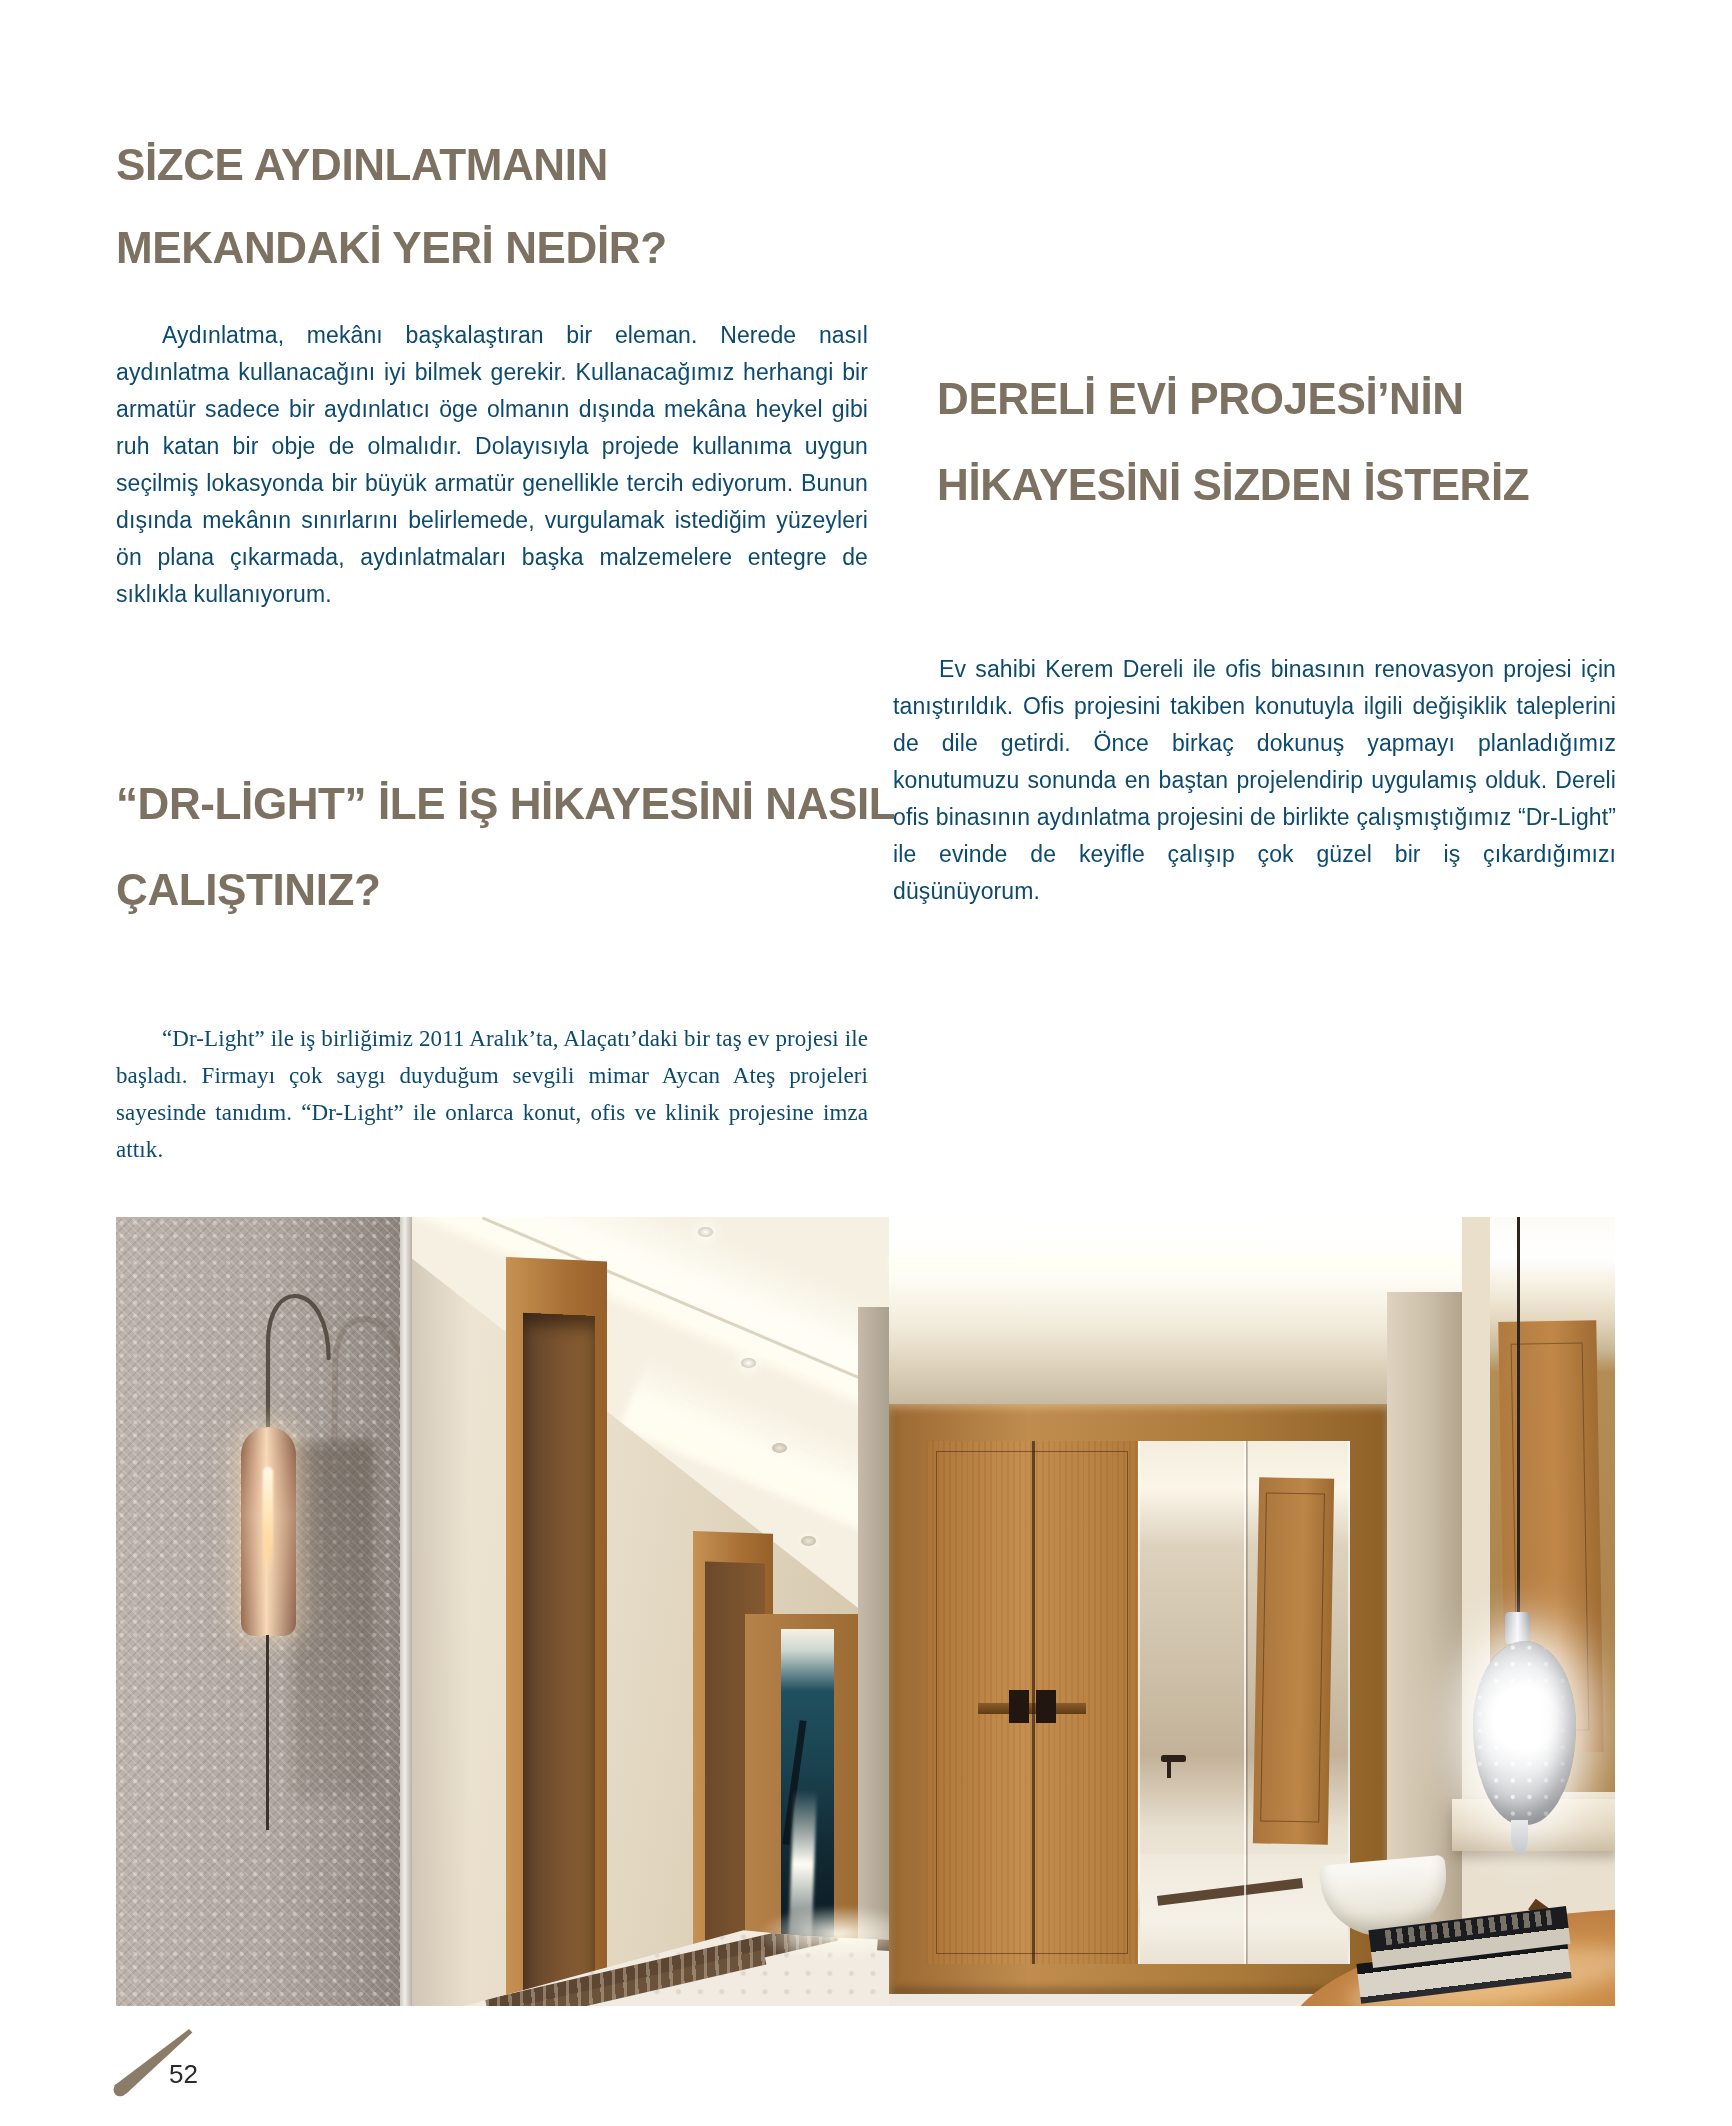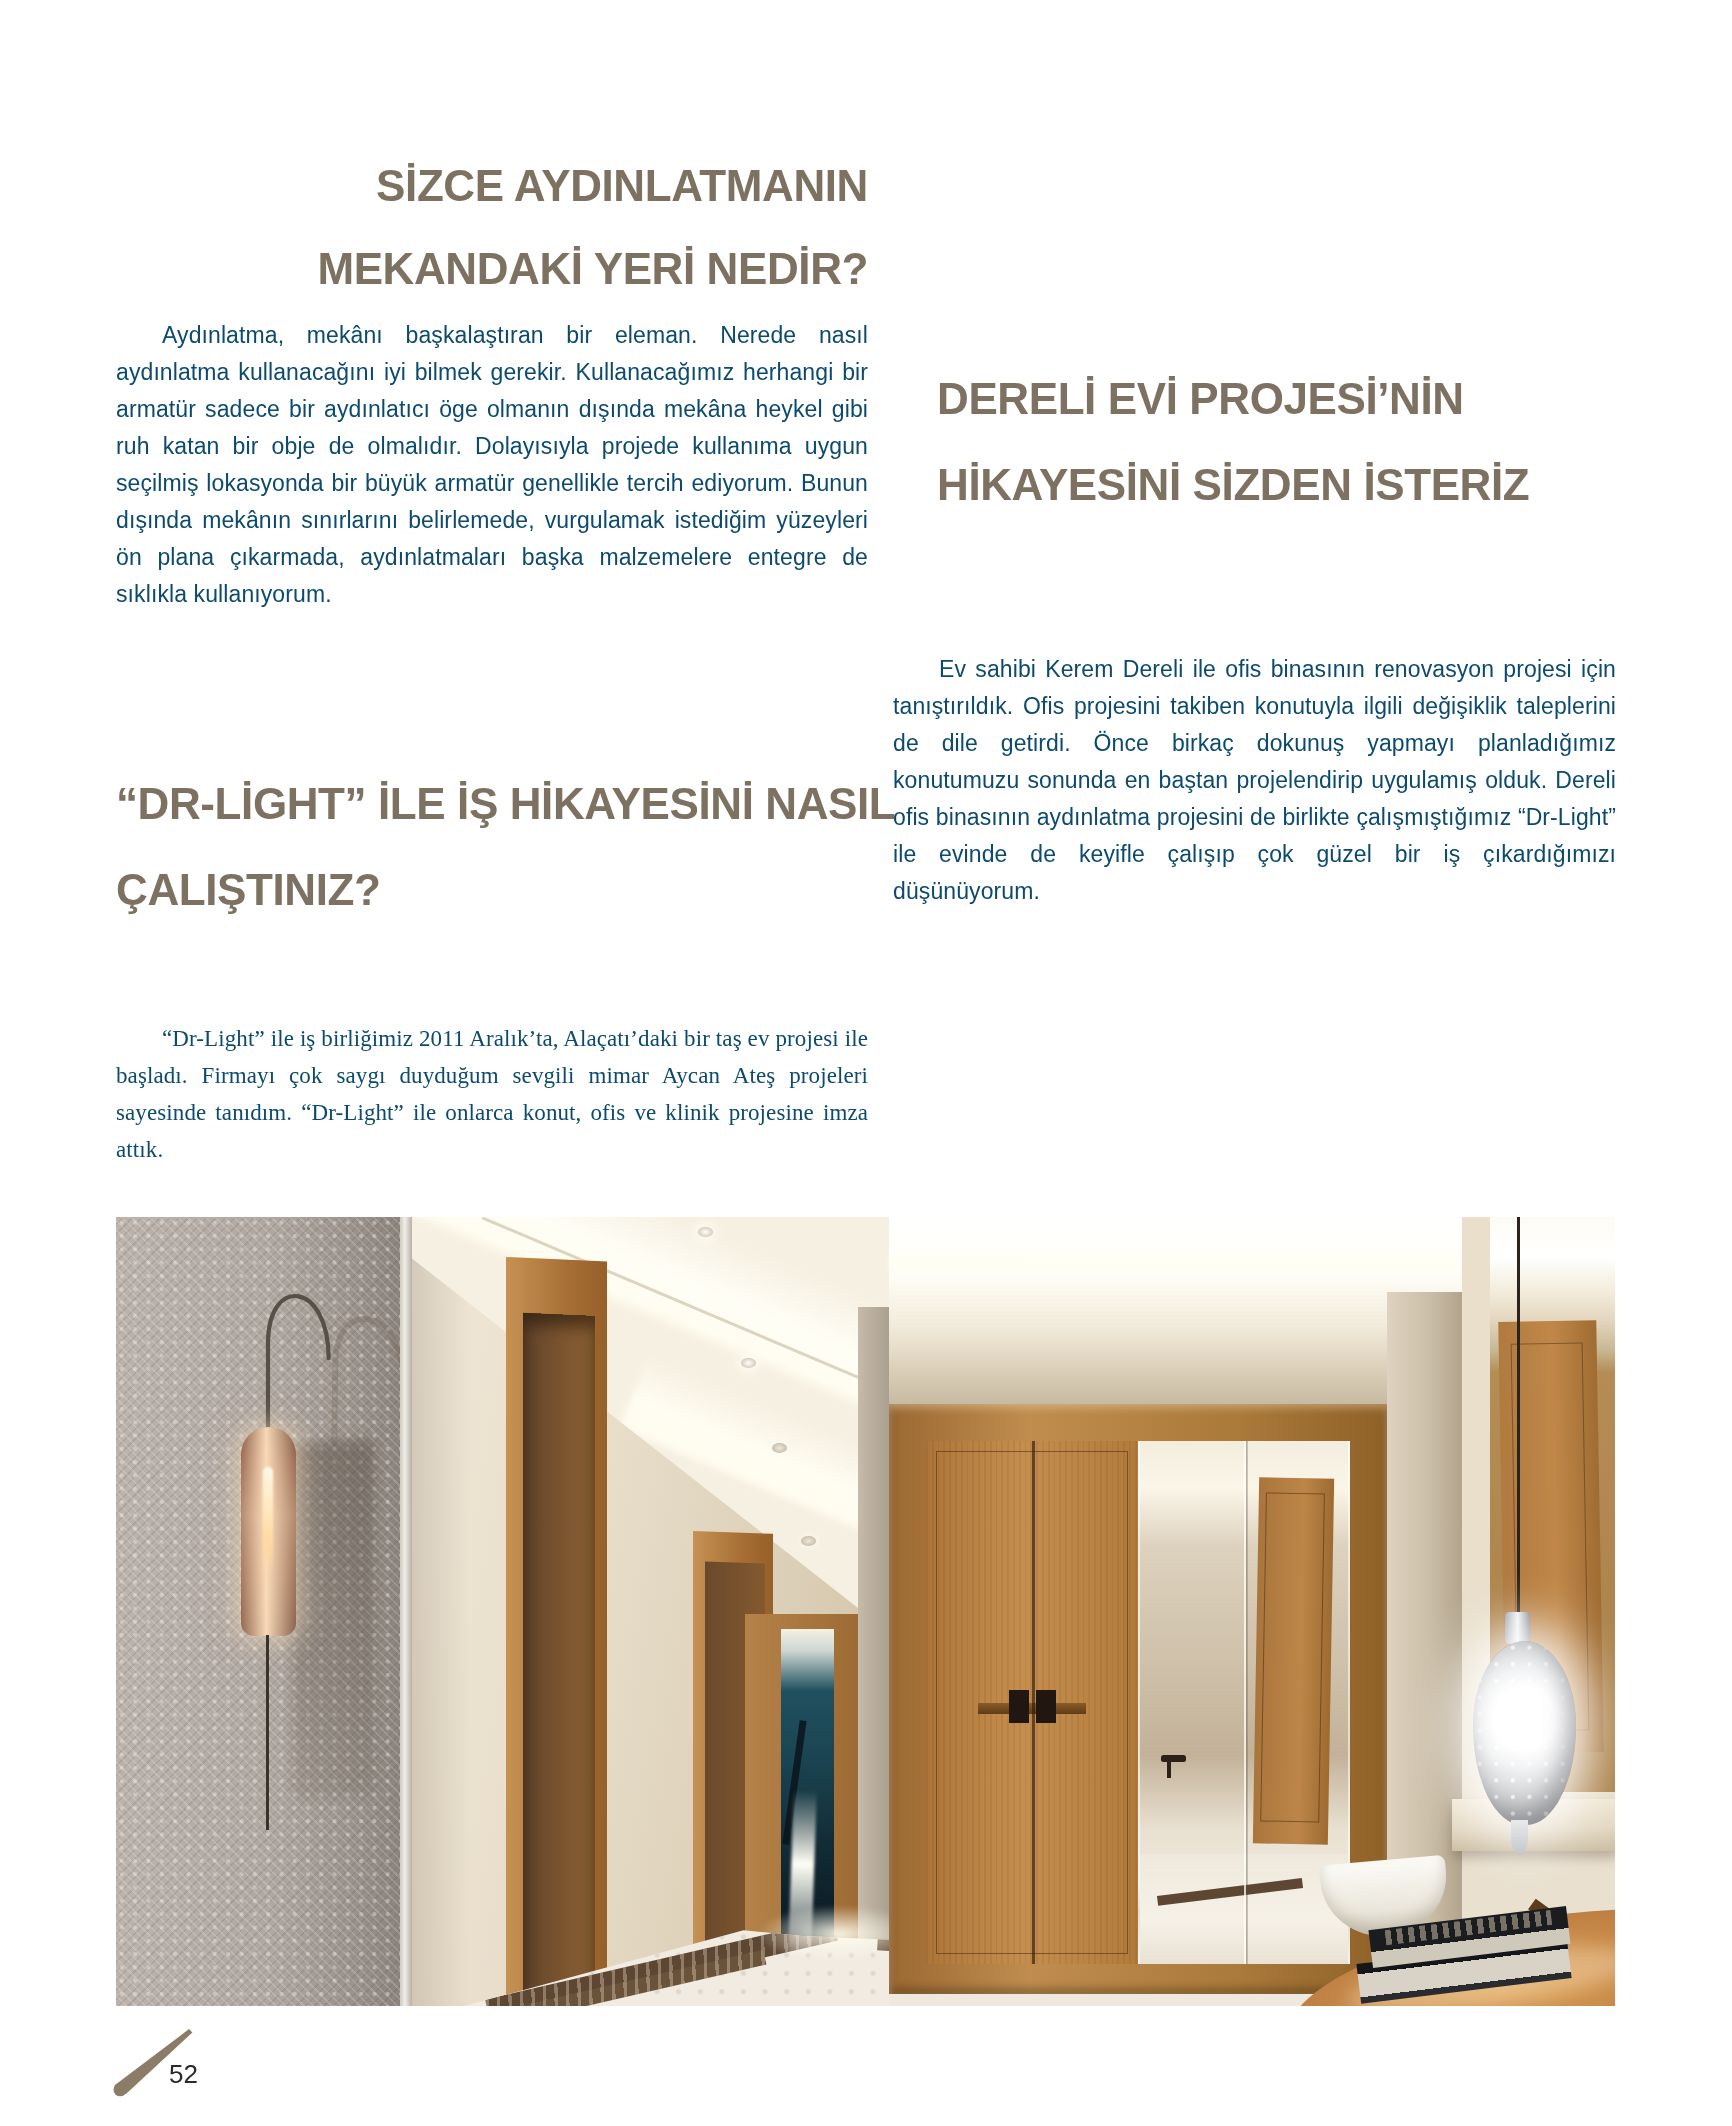--- a/index.html
+++ b/index.html
@@ -11,21 +11,21 @@
   .q-heading{
     position:absolute;color:#7d7162;font-weight:700;
     font-size:44px;line-height:86px;letter-spacing:-0.4px;
   }
   .q-heading .hline{white-space:nowrap;}
   .hline.indent{padding-left:11.6px;}
   .answer{
     position:absolute;color:#0c4a6e;font-size:23px;line-height:37px;
     text-align:justify;text-indent:46px;letter-spacing:0.1px;
   }
-  #q1{left:116px;top:144px;width:752px;line-height:83px;text-align:right;}
+  #q1{left:116px;top:123px;width:752px;line-height:83px;}
   #a1{left:116px;top:317px;width:752px;}
   #q2{left:116px;top:761px;width:756px;}
   #a2{left:116px;top:1020px;width:752px;font-family:Liberation Serif, serif;}
   #q3{left:893px;top:356px;width:731px;margin-left:44px;}
   #a3{left:893px;top:651px;width:723px;}
 
   
   .page-num{position:absolute;left:169px;top:2059px;font-size:26px;font-weight:500;color:#2a2a2a;}
   .slash-mark{position:absolute;left:111px;top:2024px;}
 

